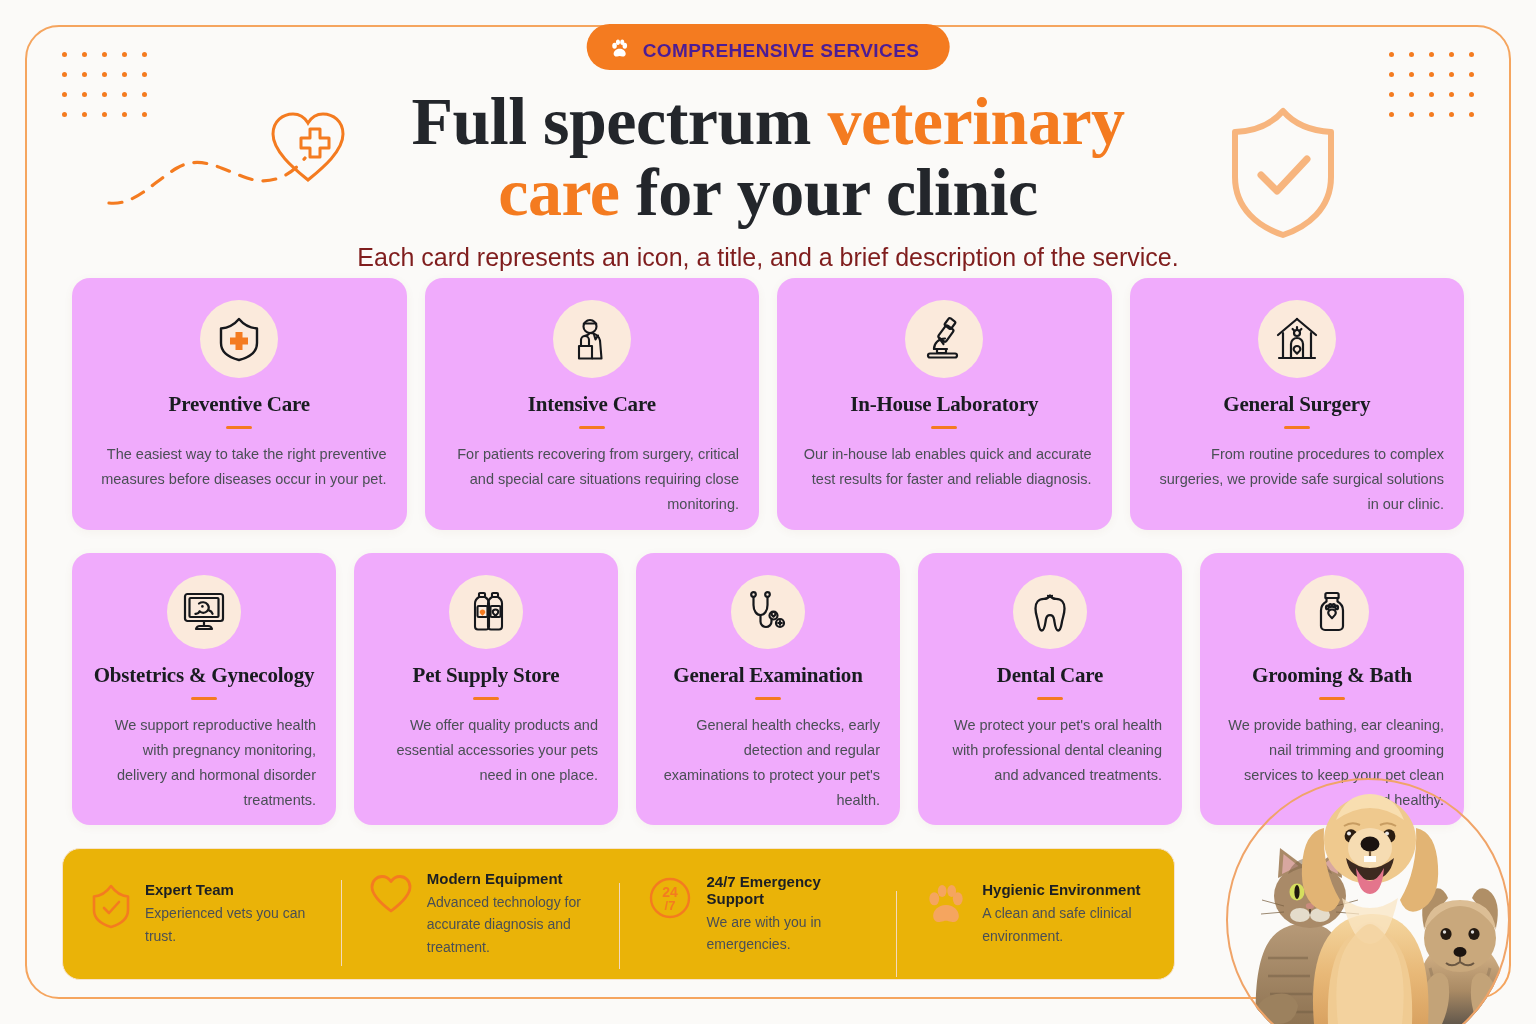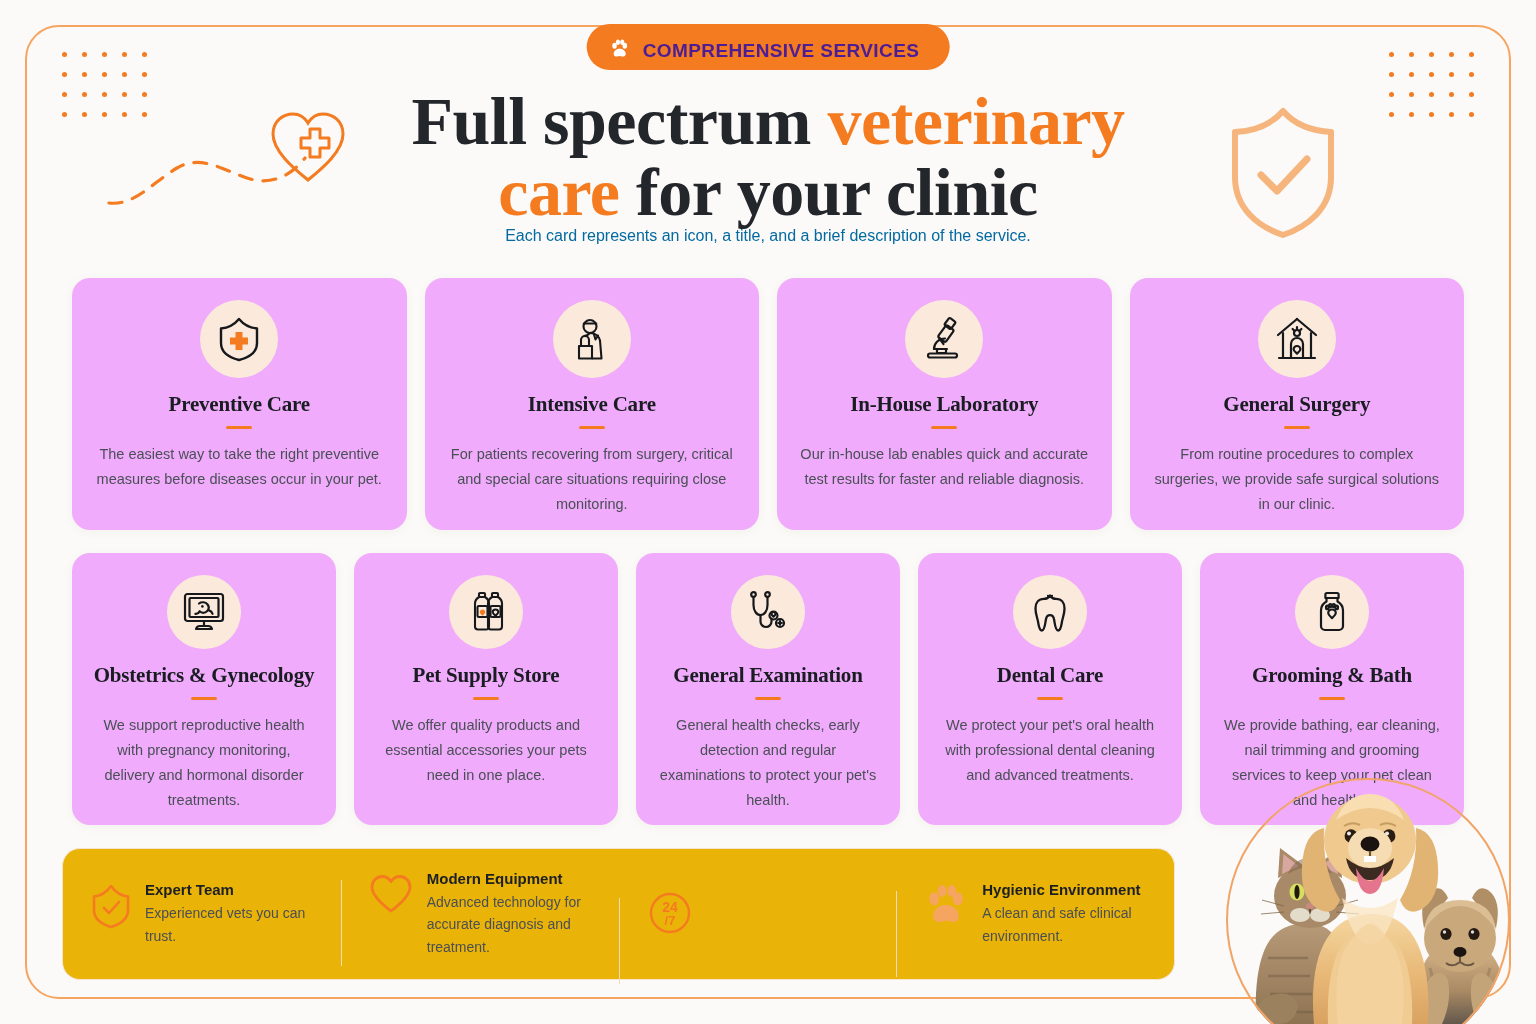--- a/index.html
+++ b/index.html
@@ -58,22 +58,23 @@
   .title {
     font-family: "Liberation Serif", serif;
     font-weight: bold;
     font-size: 68px;
     line-height: 1.04;
     color: #23262B;
     letter-spacing: -0.5px;
   }
   .title .hl { color: #F47B20; }
   .subtitle {
-    font-size: 16px;
-    color: #0369a1;
+    margin-top: 16px;
+    font-size: 25px;
+    color: #7f1d1d;
   }
 
   
   .row { position: absolute; display: flex; }
   #row1 { left: 72px; top: 278px; width: 1392px; gap: 18px; }
   #row2 { left: 72px; top: 553px; width: 1392px; gap: 18px; }
 
   .card {
     flex: 1;
     background: #f0abfc;
@@ -103,20 +104,21 @@
   }
   .rule {
     width: 26px; height: 3px; border-radius: 2px;
     background: #F47B20;
     margin: 9px auto 13px;
   }
   .card-desc {
     font-size: 14.5px;
     line-height: 1.73;
     color: #4A4F55;
+    text-align: right;
   }
 
   
   #features {
     position: absolute;
     left: 62px; top: 848px;
     width: 1113px; height: 132px;
     background: #eab308;
     border: 1px solid #F7E3CF;
     border-radius: 18px;
@@ -455,20 +457,24 @@
   </div>
 
   <div class="feature">
     <span class="feature-icon">
       <svg width="46" height="46" viewBox="0 0 46 46">
         <circle cx="23" cy="23" r="19" fill="none" stroke="#F47B20" stroke-width="2.4"></circle>
         <text x="23" y="22" text-anchor="middle" font-family="Liberation Sans, sans-serif" font-size="14" font-weight="bold" fill="#F47B20">24</text>
         <text x="23" y="35" text-anchor="middle" font-family="Liberation Sans, sans-serif" font-size="13" font-weight="bold" fill="#F47B20">/7</text>
       </svg>
     </span>
+    <div>
+      <div class="feature-title">24/7 Emergency Support</div>
+      <div class="feature-desc">We are with you in emergencies.</div>
+    </div>
   </div>
 
   <div class="feature">
     <span class="feature-icon">
       <svg width="44" height="44" viewBox="0 0 24 24">
         <ellipse cx="5.6" cy="8.6" rx="2.7" ry="3.6" fill="#F5A55F"></ellipse>
         <ellipse cx="18.4" cy="8.6" rx="2.7" ry="3.6" fill="#F5A55F"></ellipse>
         <ellipse cx="9.9" cy="4.4" rx="2.4" ry="3.3" fill="#F5A55F"></ellipse>
         <ellipse cx="15.1" cy="4.4" rx="2.4" ry="3.3" fill="#F5A55F"></ellipse>
         <path d="M12 12 c4.5 0 7 3.2 7 6 c0 2.4 -2 3.7 -4.1 3.2

